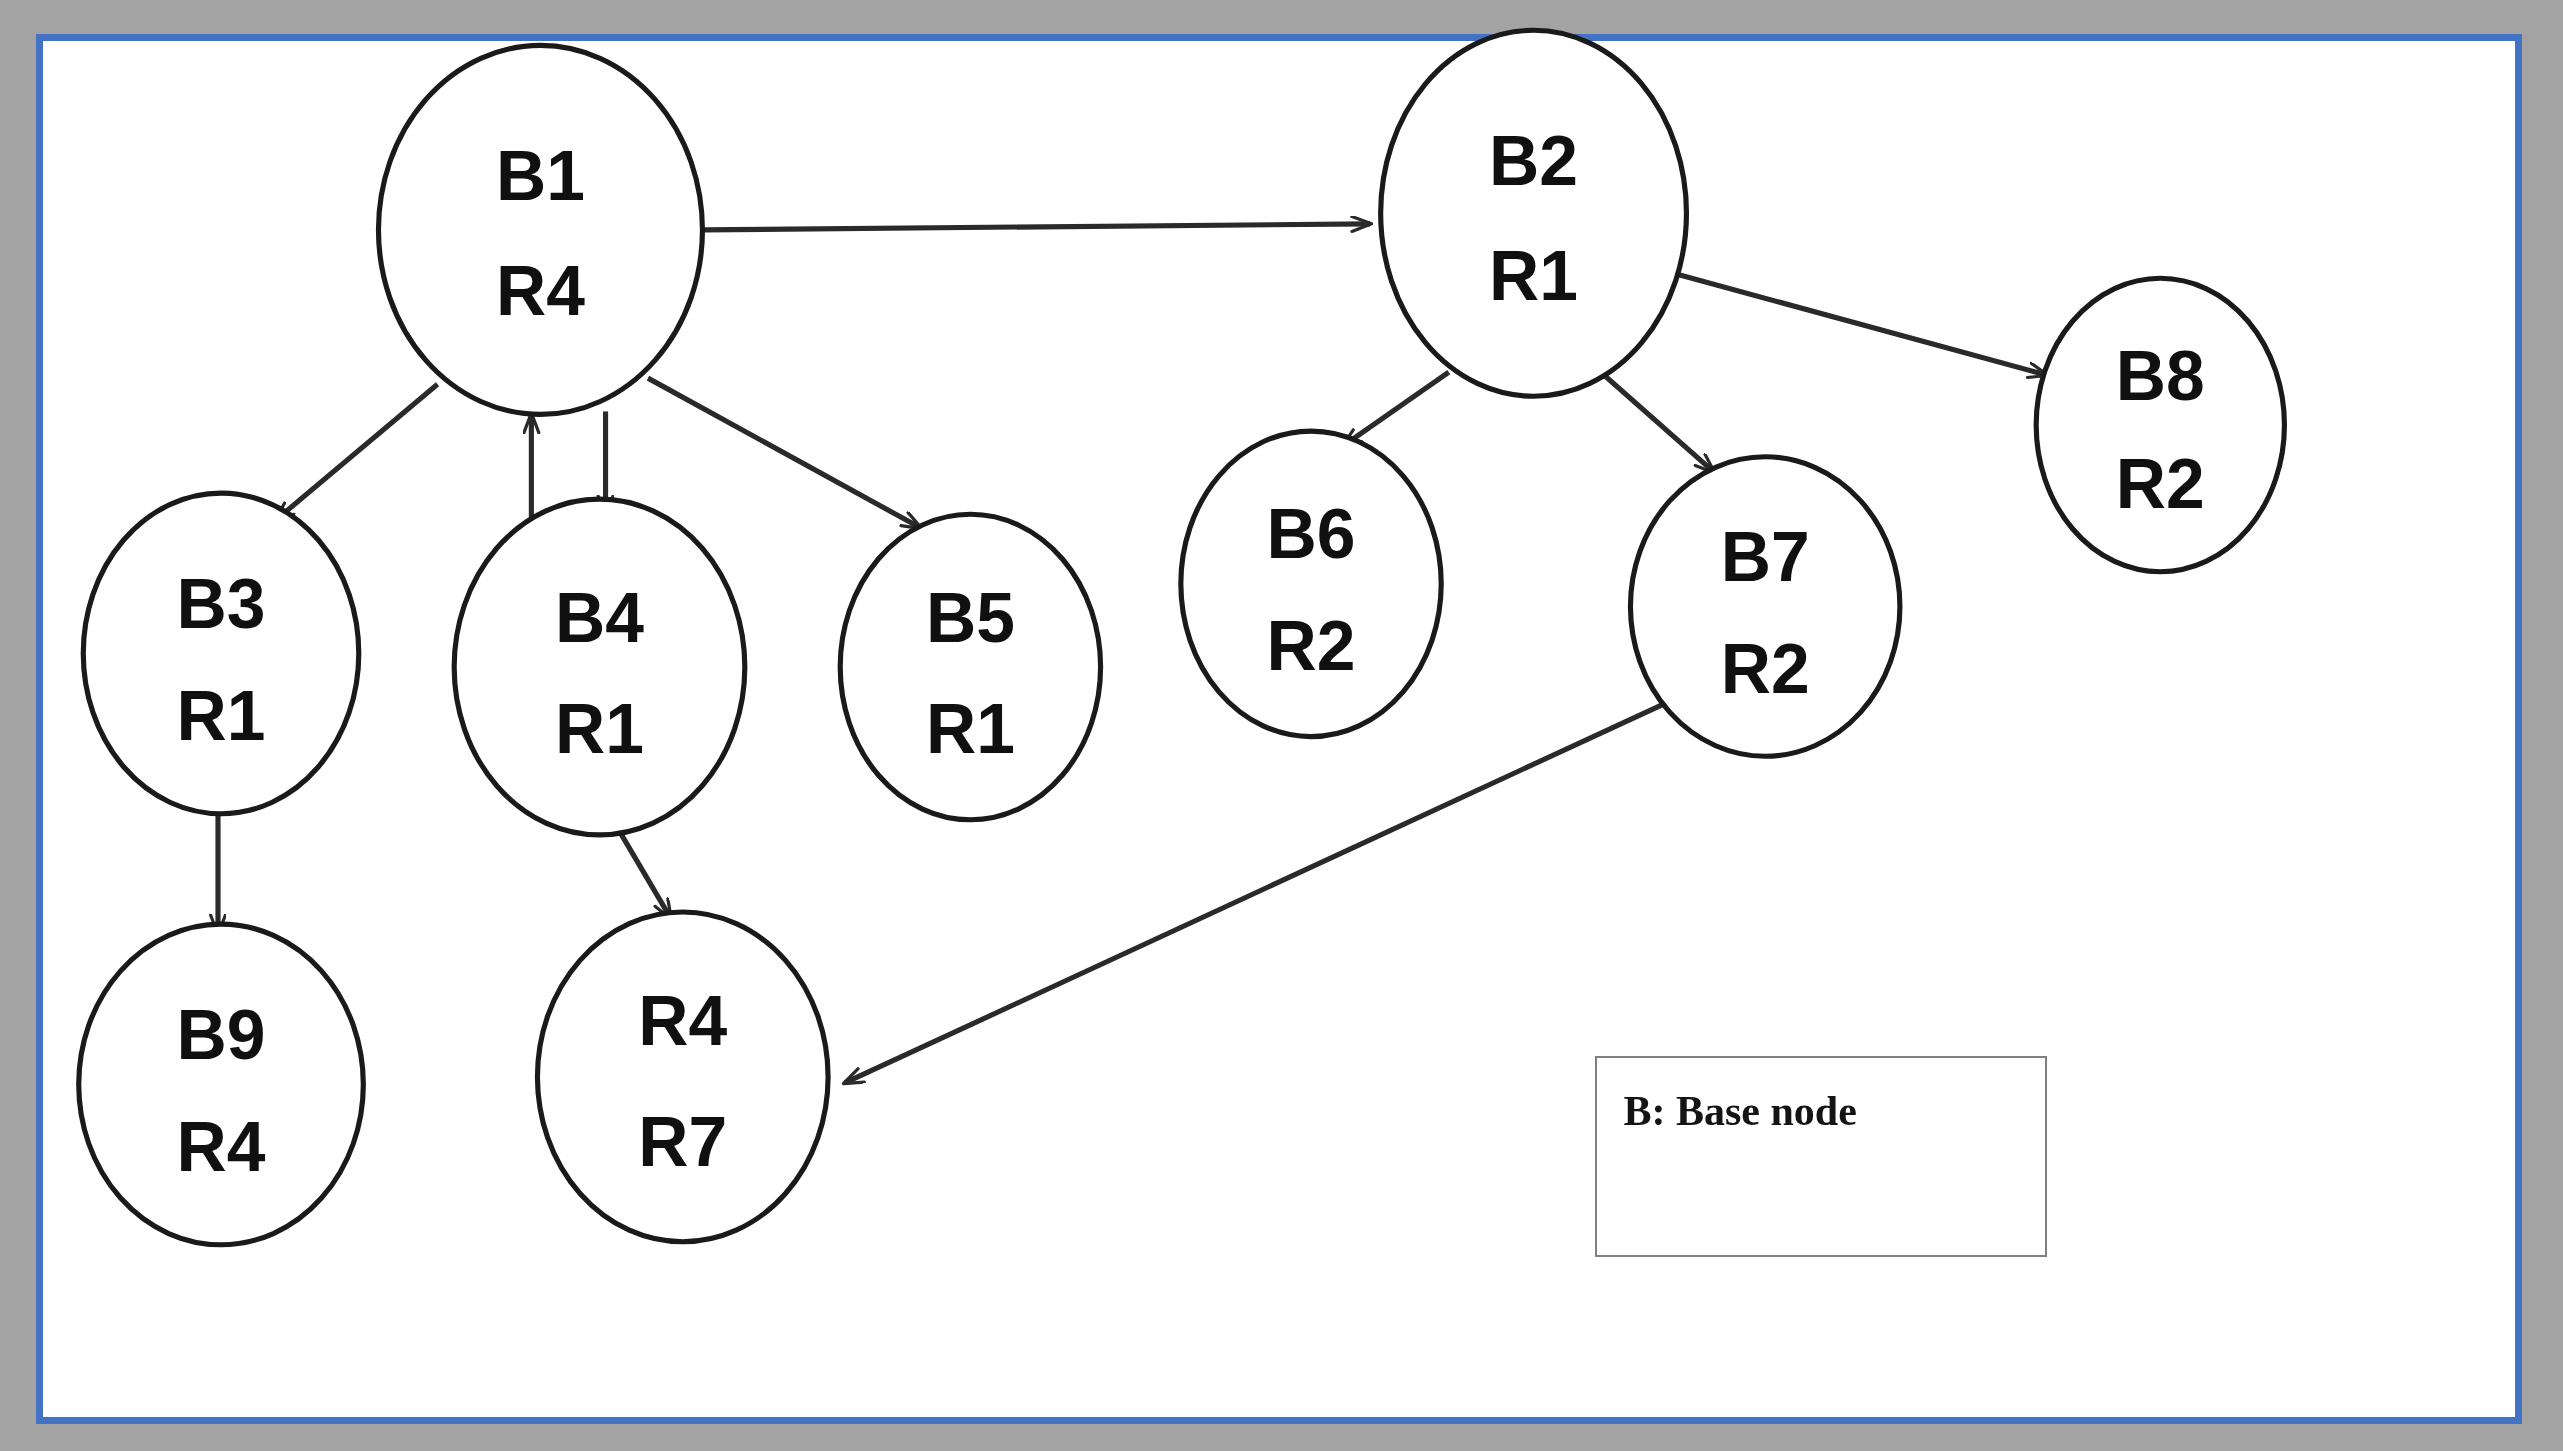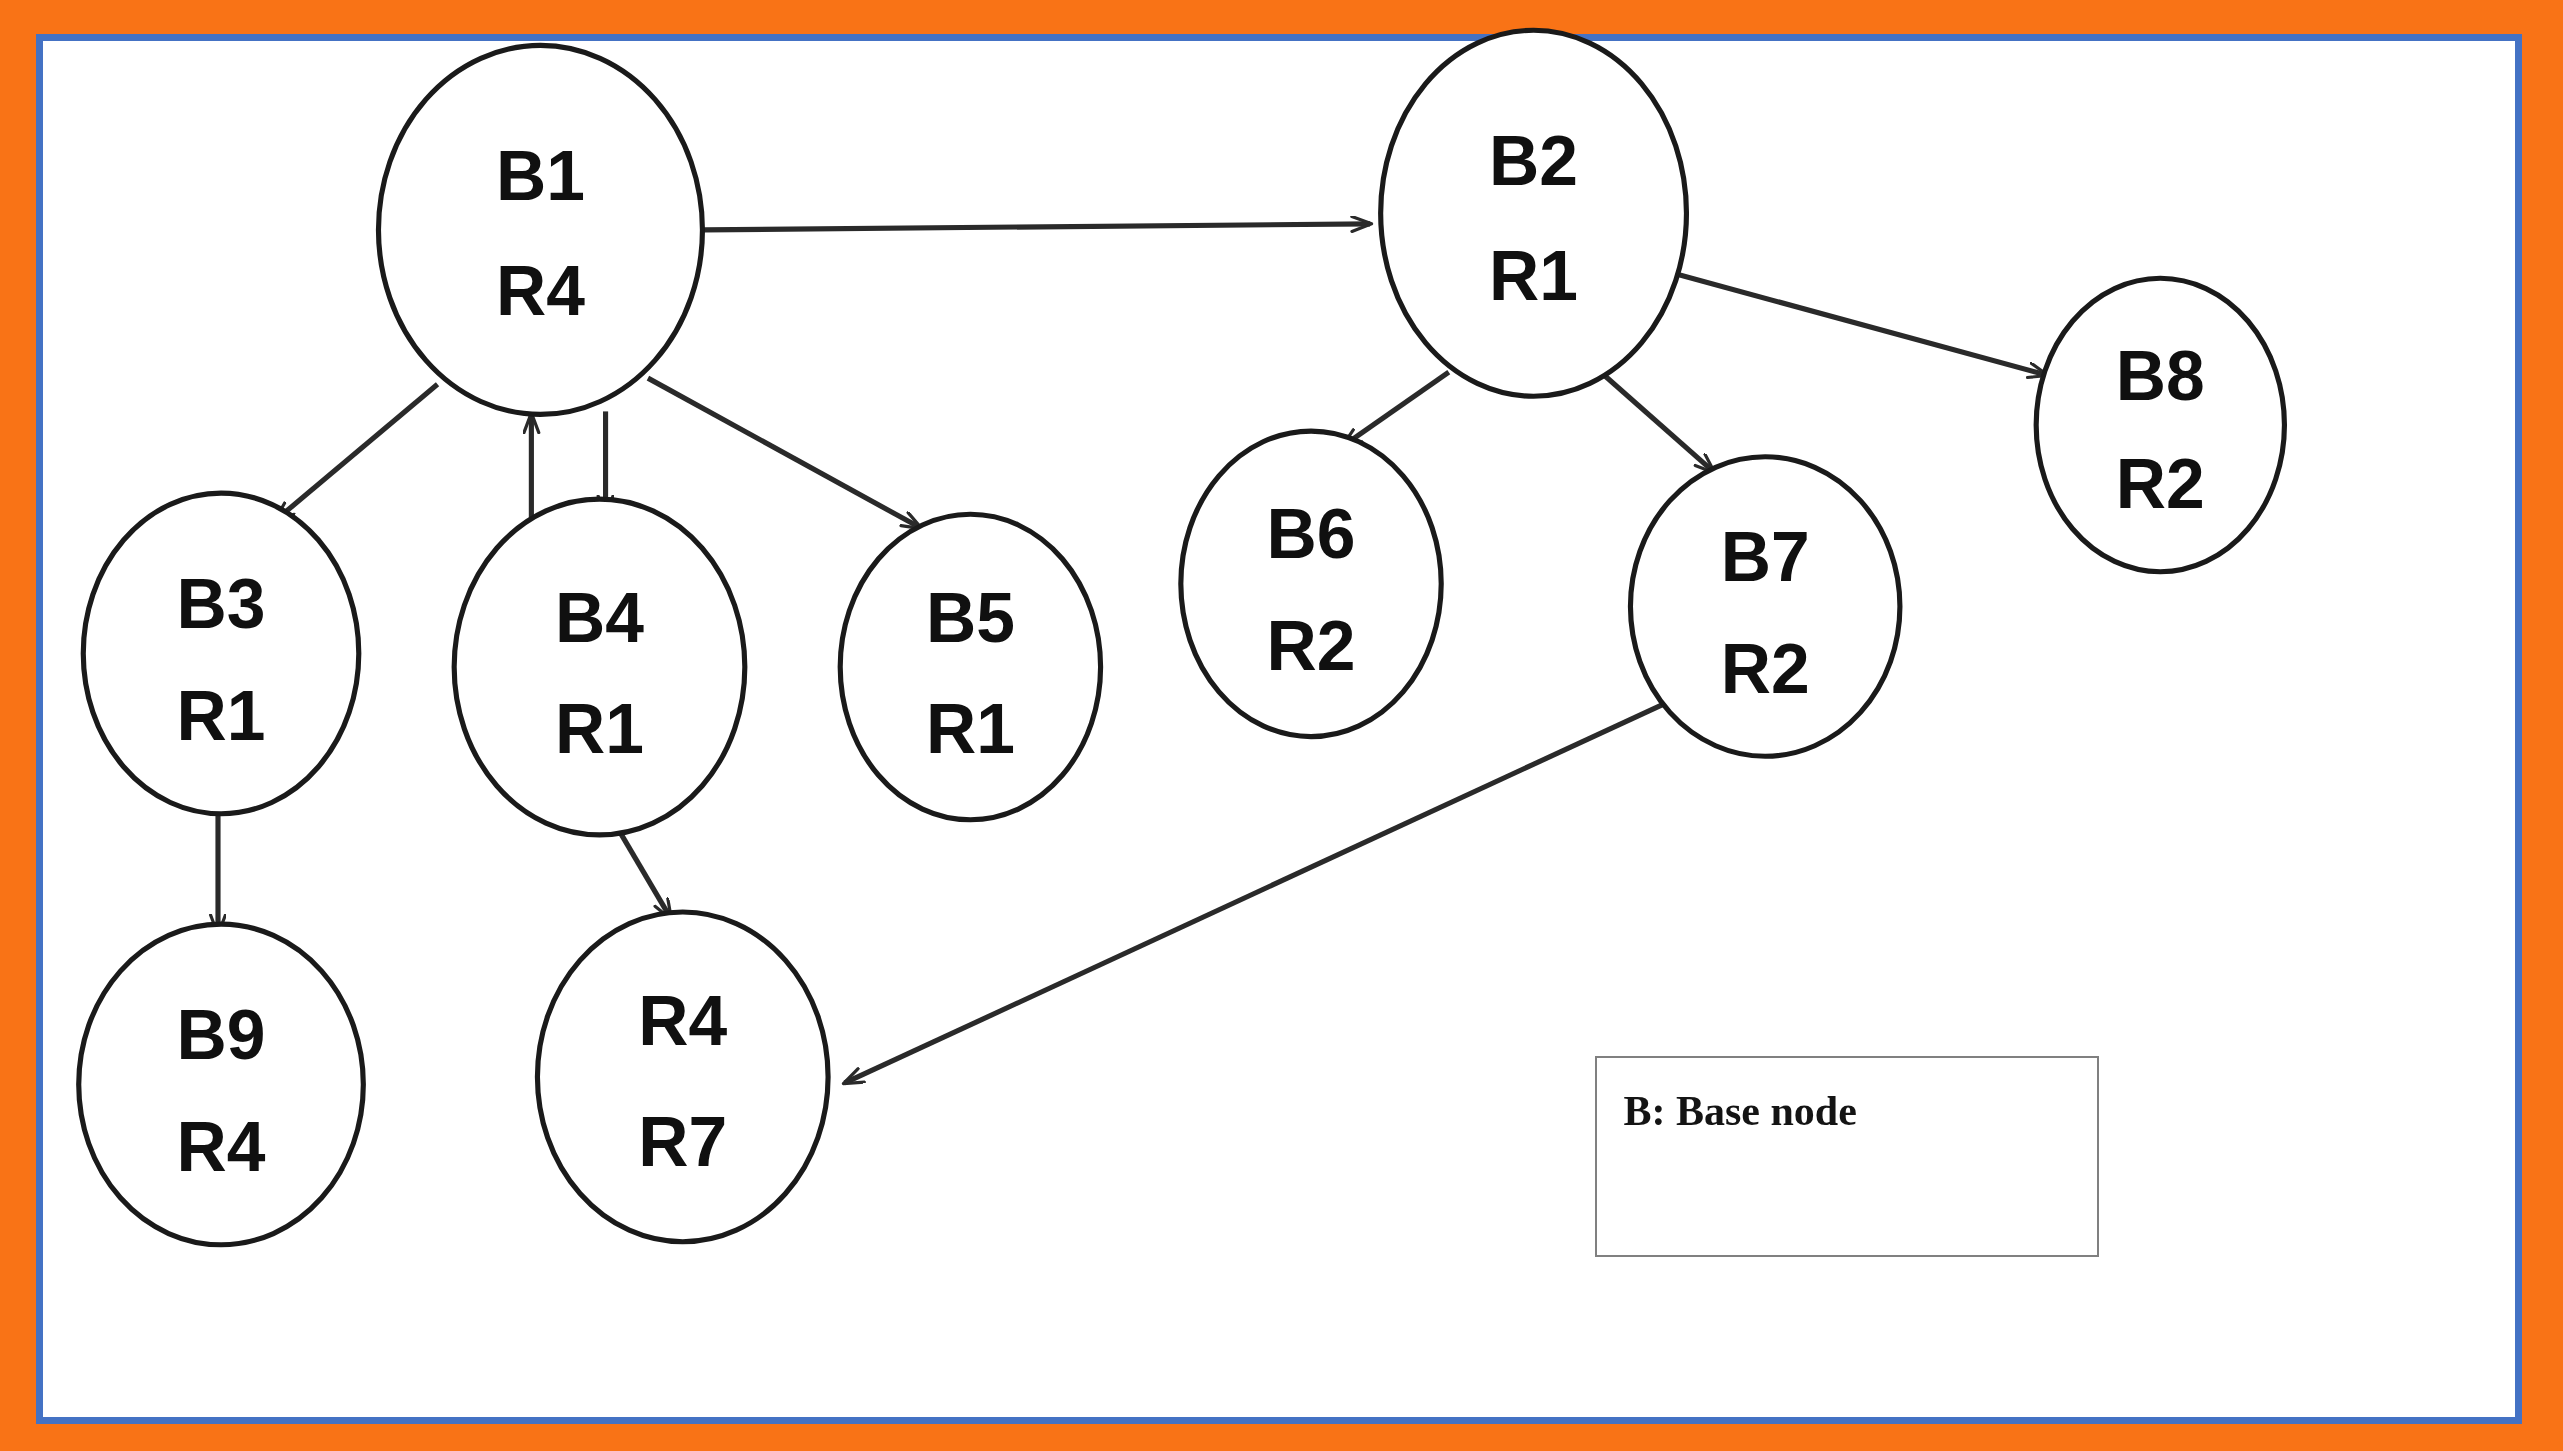--- a/index.html
+++ b/index.html
@@ -7,21 +7,21 @@
     padding: 0;
     background: #ffffff;
   }
   body {
     font-family: "Liberation Sans", sans-serif;
   }
   #page {
     position: relative;
     width: 2563px;
     height: 1452px;
-    background: #f97316;
+    background: #a3a3a3;
     overflow: hidden;
   }
   #frame {
     position: absolute;
     left: 36px;
     top: 34px;
     width: 2486px;
     height: 1390px;
     border: 7.6px solid #4472C4;
     box-sizing: border-box;
@@ -49,21 +49,21 @@
   }
   .edge-line {
     stroke: #2a2a2a;
     stroke-width: 3.4;
     fill: none;
   }
   #legend-box {
     position: absolute;
     left: 1595px;
     top: 1056px;
-    width: 504px;
+    width: 452px;
     height: 201px;
     border: 2.8px solid #808080;
     box-sizing: border-box;
     background: #ffffff;
     padding: 19px 0 0 26.5px;
   }
   .legend-line {
     font-family: "Liberation Serif", serif;
     font-weight: bold;
     font-size: 42px;

